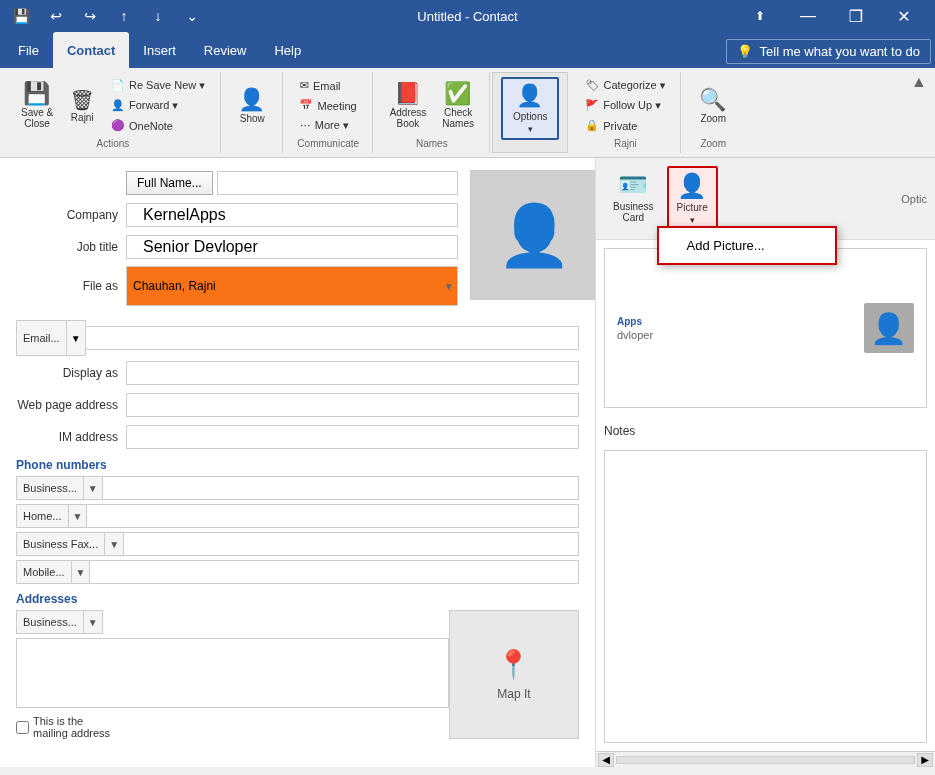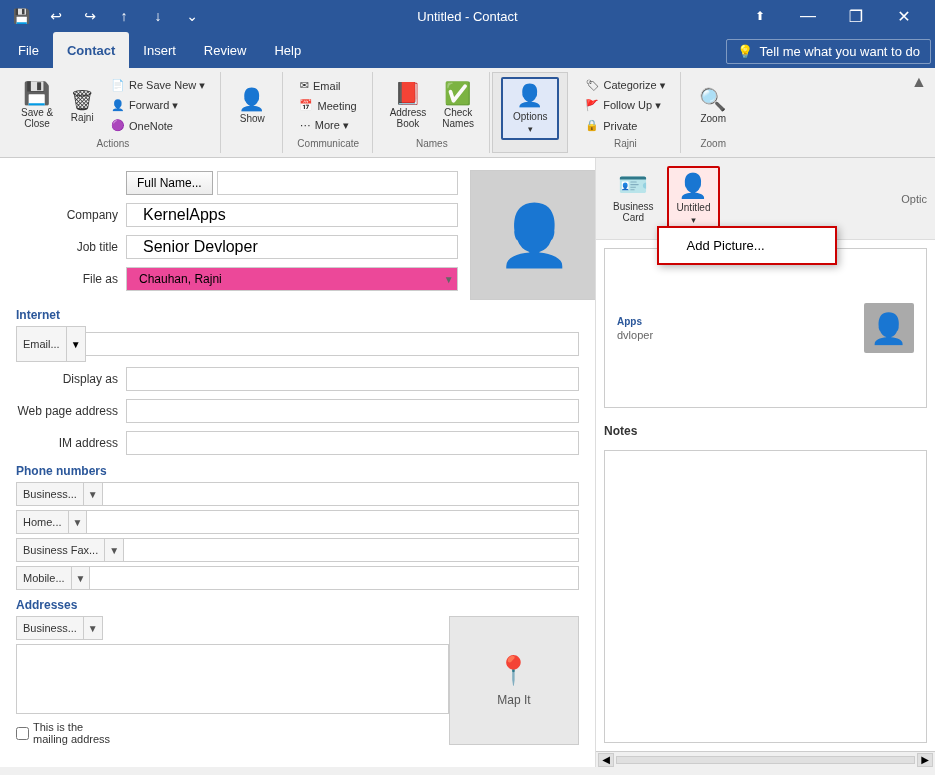--- a/index.html
+++ b/index.html
@@ -152,25 +152,25 @@
       cursor: pointer;
       height: 24px;
       white-space: nowrap;
     }
     .select-wrapper {
       position: relative;
       flex: 1;
     }
     .form-select {
       width: 100%;
-      height: 24px;
-      border: 1px solid #ccc;
-      padding: 2px 12px;
+      height: 40px;
+      border: 1px solid #ccc;
+      padding: 2px 6px;
       font-size: 12px;
-      background: #ec4899;
+      background: #f97316;
       appearance: none;
       cursor: pointer;
     }
     .select-arrow {
       position: absolute;
       right: 4px;
       top: 50%;
       transform: translateY(-50%);
       pointer-events: none;
       font-size: 10px;
@@ -329,21 +329,21 @@
 
     .opt-label { font-size: 11px; color: #666; text-align: center; padding: 2px 0; }
 
     
     .notes-section {
       flex: 1;
       display: flex;
       flex-direction: column;
       padding: 8px;
     }
-    .notes-label { font-size: 12px; font-weight: 700; color: #333; margin-bottom: 12px; }
+    .notes-label { font-size: 12px; font-weight: 400; color: #333; margin-bottom: 12px; }
     .notes-area { flex: 1; border: 1px solid #ccc; background: white; }
 
     
     .notes-scrollbar {
       height: 16px;
       background: #f0f0f0;
       border-top: 1px solid #ccc;
       display: flex;
       align-items: center;
       gap: 2px;
@@ -555,21 +555,20 @@
             <span class="select-arrow">▼</span>
           </div>
         </div>
       </div>
 
       <div class="photo-area">
         <span class="photo-icon">👤</span>
       </div>
     </div>
 
-    <div class="section-header">Internet</div>
 
     <div class="email-row">
       <div class="email-dropdown">
         <span class="email-dropdown-label">Email...</span>
         <span class="email-dropdown-arrow">▼</span>
       </div>
       <input class="email-input" type="text" value="" style="">
     </div>
 
     <div class="form-row">
@@ -647,21 +646,21 @@
   <div class="right-panel">
 
     <div class="right-panel-top">
       <button class="business-card-btn">
         <span class="bc-icon">🪪</span>
         <span style="font-size:10px;text-align:center;">Business<br>Card</span>
       </button>
       <div class="picture-dropdown" style="position:relative;">
         <button class="picture-btn-active">
           <span class="pic-icon">👤</span>
-          <span style="font-size:10px;">Untitled</span>
+          <span style="font-size:10px;">Picture</span>
           <span style="font-size:9px;">▾</span>
         </button>
 
         <div class="picture-popup picture-popup-border">
           <span class="picture-popup-item">Add Picture...</span>
         </div>
       </div>
       <span class="opt-label" style="margin-left:auto;align-self:center;">Optic</span>
     </div>
 

